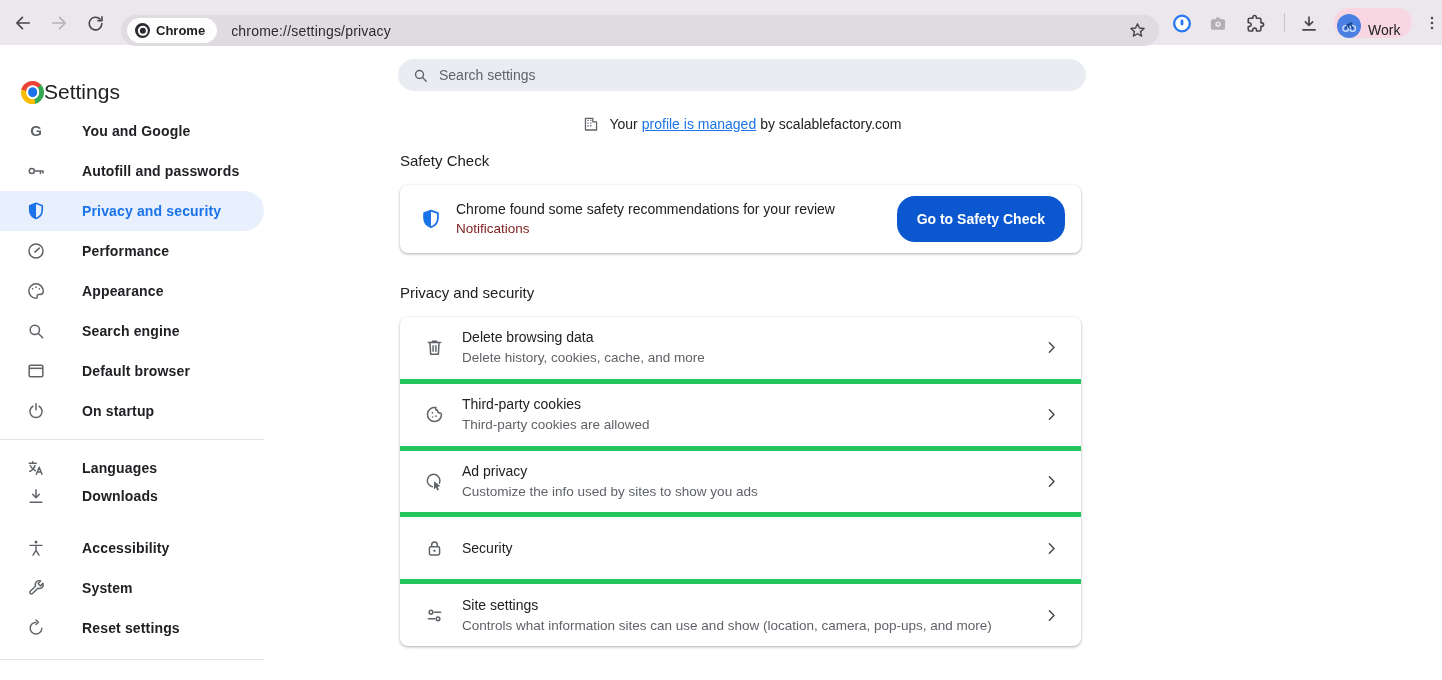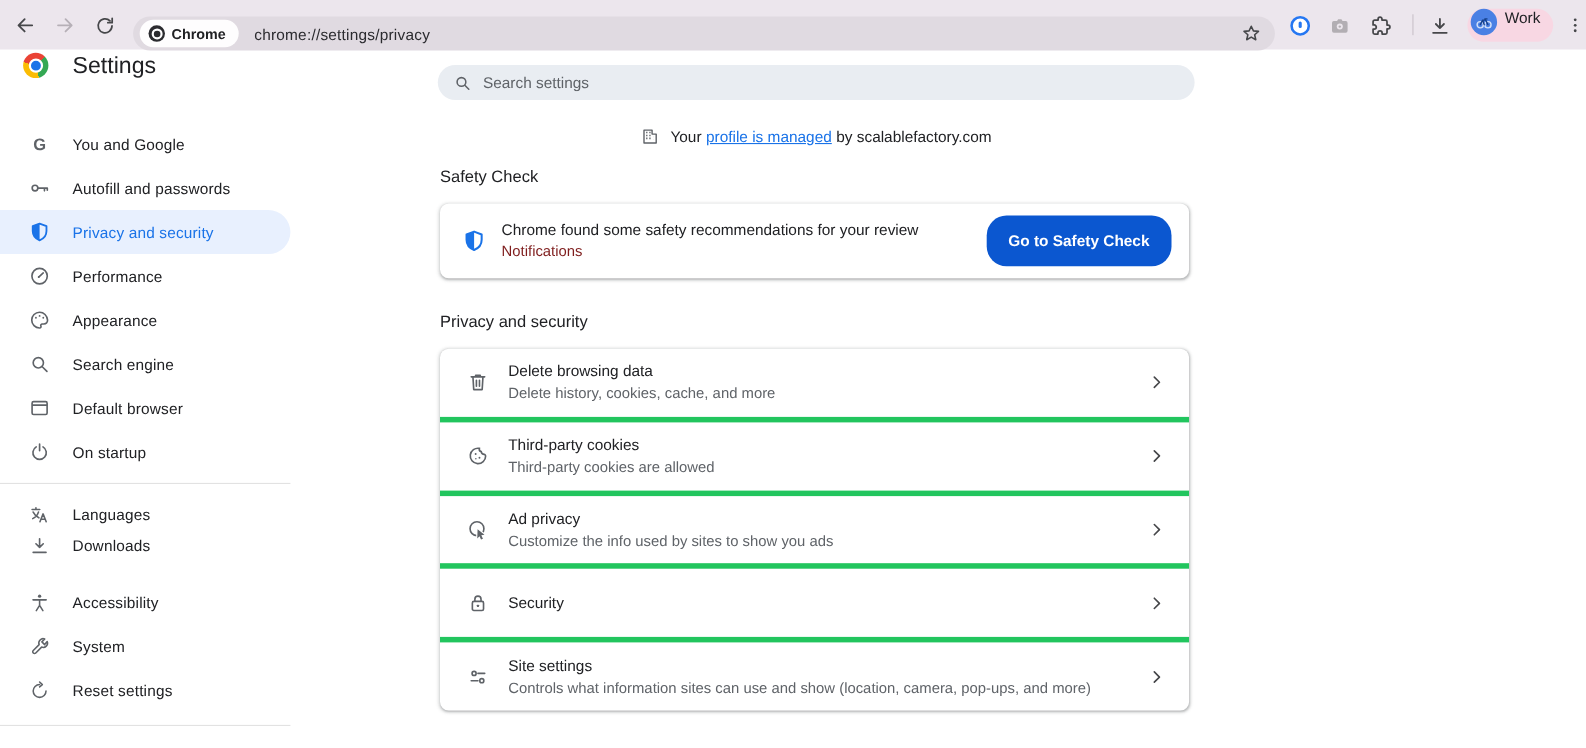--- a/index.html
+++ b/index.html
@@ -14,41 +14,41 @@
   #addressbar { position:absolute; left:121px; top:15px; width:1038px; height:31px;
     background:#e0dae1; border-radius:16px; display:flex; align-items:center; }
   #site-chip { display:flex; align-items:center; gap:6px; background:#fefdfe; height:25px;
     padding:0 12px 0 8px; border-radius:13px; margin-left:6px; }
   #site-chip .chip-label { font-size:13px; font-weight:700; color:#202124; }
   #url-text { font-size:14px; color:#2b2b2f; margin-left:14px; letter-spacing:.2px; flex:1; }
   #star-btn { margin-right:12px; width:20px; height:20px; display:flex; align-items:center;
     justify-content:center; cursor:pointer; }
   #toolbar .sep { position:absolute; left:1284px; top:13px; width:1px; height:19px; background:#c8c1c9; }
   #profile-chip { position:absolute; left:1334px; top:8px; height:30px; min-width:72px;
-    background:#f8d7e3; border-radius:15px; display:flex; align-items:flex-start; gap:7px;
+    background:#f8d7e3; border-radius:15px; display:flex; align-items:flex-end; gap:7px;
     padding:0 12px 0 3px; cursor:pointer; }
   #profile-chip .avatar { width:24px; height:24px; border-radius:50%; background:#4a80e4;
     display:flex; align-items:center; justify-content:center; }
   #profile-chip .pname { font-size:14px; font-weight:500; color:#202124; }
 
   
   .chrome-logo { position:relative; border-radius:50%;
     background: conic-gradient(from 45deg, #34a853 0 120deg, #fbbc04 120deg 240deg, #ea4335 240deg 360deg); }
   .chrome-logo::after { content:""; position:absolute; left:50%; top:50%; transform:translate(-50%,-50%);
     width:42%; height:42%; background:#1a73e8; border:2px solid #fff; border-radius:50%; }
   .chrome-logo.mono { background:#2b2b2f; }
   .chrome-logo.mono::after { background:#2b2b2f; border-color:#fefdfe; }
 
   
-  #settings-header { position:absolute; left:21px; top:48px; display:flex; gap:22px; }
+  #settings-header { position:absolute; left:21px; top:80px; display:flex; align-items:center; }
   #settings-title { font-size:21px; color:#202124; }
   .nav-item { position:absolute; left:0; width:264px; height:40px; display:flex; align-items:center;
     gap:20px; padding-left:26px; cursor:pointer; border-radius:0 20px 20px 0; }
   .nav-item .nav-ico { width:20px; height:20px; flex:0 0 20px; display:flex; align-items:center; justify-content:center; }
-  .nav-item .nav-label { font-size:14px; font-weight:400; color:#202124; letter-spacing:.15px; }
+  .nav-item .nav-label { font-size:14px; font-weight:700; color:#202124; letter-spacing:.15px;margin-left:16px; }
   .nav-item.selected { background:#e8f0fe; }
   .nav-item.selected .nav-label { color:#1a73e8; }
   .side-divider { position:absolute; left:0; width:264px; height:1px; background:#e2e2e2; }
 
   
   #search-pill { position:absolute; left:398px; top:59px; width:688px; height:32px;
     background:#e9edf2; border-radius:16px; display:flex; align-items:center; padding-left:14px; gap:10px; }
   #search-pill input { border:none; outline:none; background:transparent; font-size:14px;
     color:#202124; width:600px; font-family:"Liberation Sans", sans-serif; }
   #search-pill input::placeholder { color:#5f6368; }

